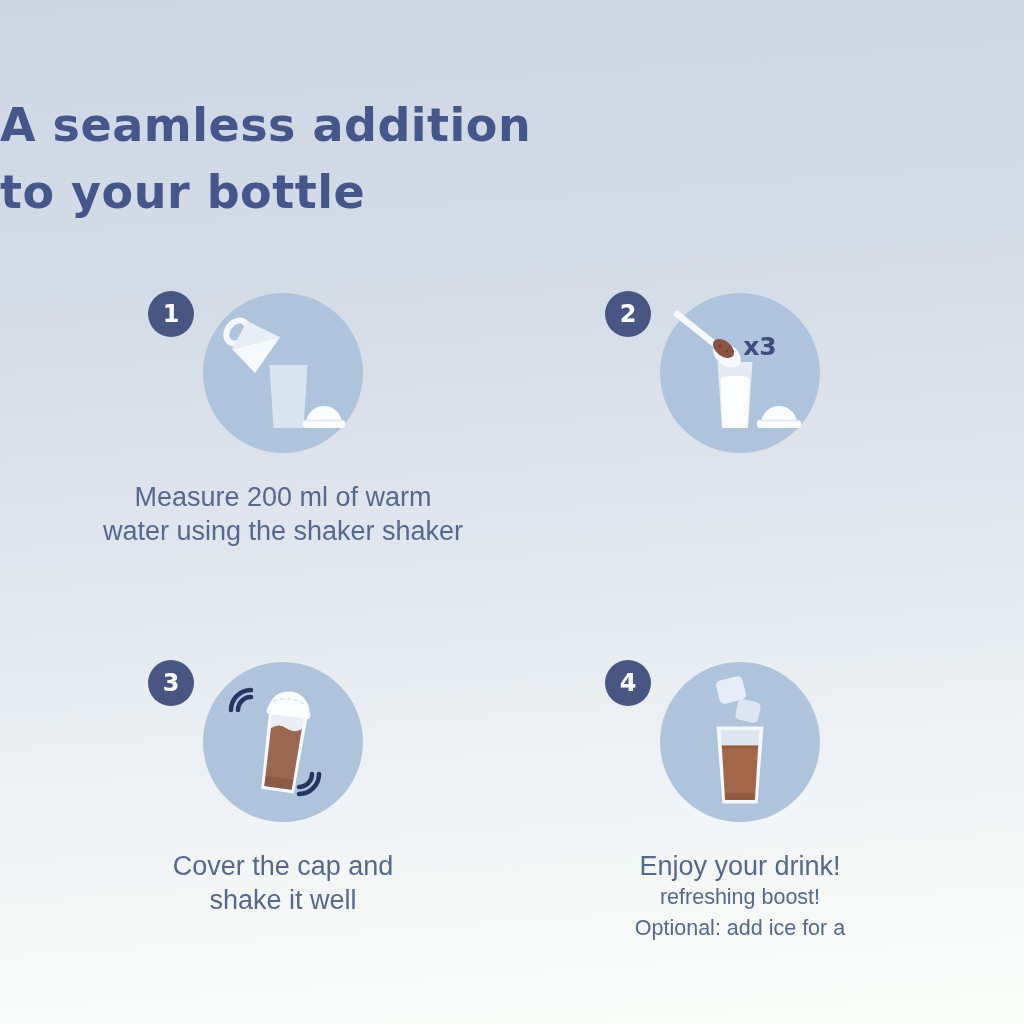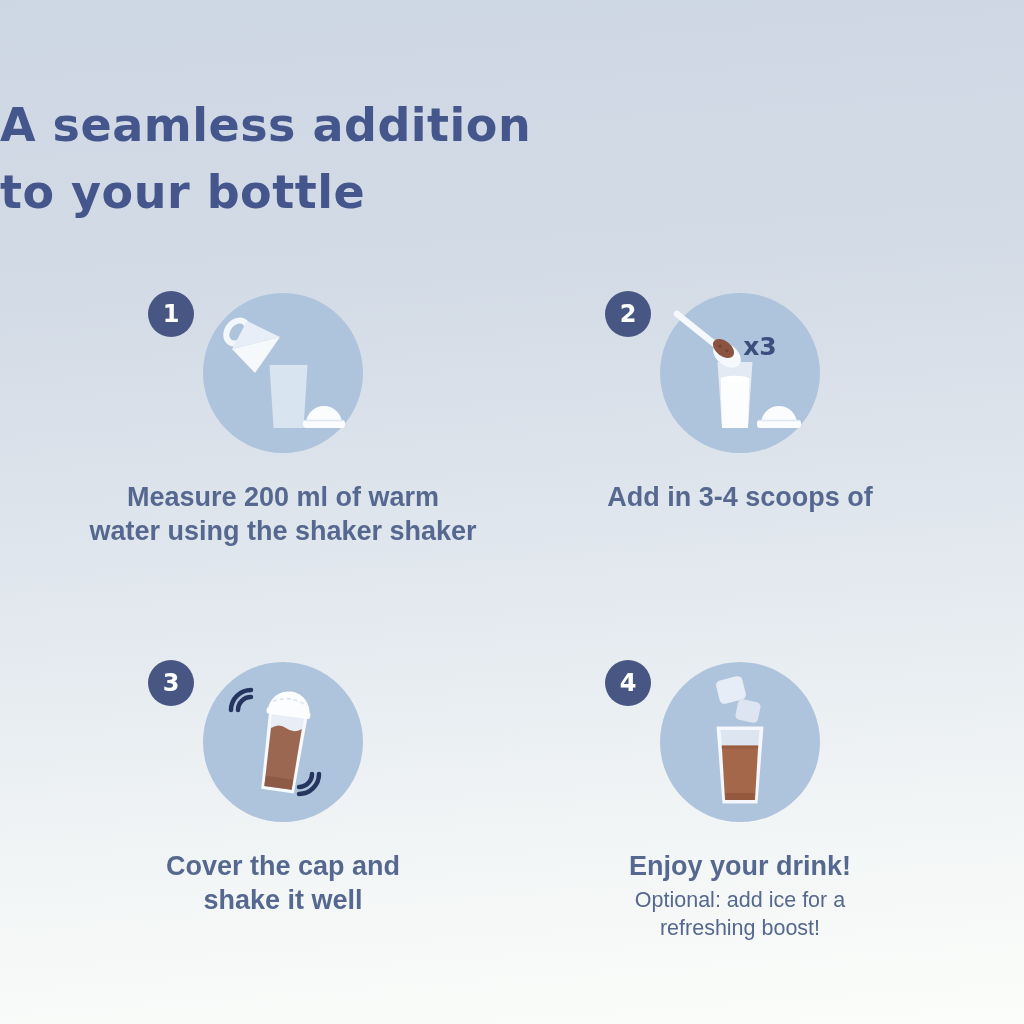--- a/index.html
+++ b/index.html
@@ -18,21 +18,21 @@
   .step-2{left:510px;top:293px;}
   .step-3{left:53px;top:662px;}
   .step-4{left:510px;top:662px;}
   .icon-wrap{position:relative;width:160px;height:160px;margin:0 auto;}
   .badge{
     position:absolute;left:-55px;top:-2px;width:46px;height:46px;border-radius:50%;
     background:#475683;color:#ffffff;display:flex;align-items:center;justify-content:center;
     font-family:"DejaVu Sans",sans-serif;font-weight:700;font-size:24px;
   }
   .caption{margin-top:27px;color:#56688f;}
-  .caption .main{font-size:27px;line-height:34px;font-weight:bold;}
+  .caption .main{font-size:27px;line-height:34px;}
   .caption .note{font-size:21.5px;line-height:28px;margin-top:3px;}
   svg{display:block;}
 </style>
 </head>
 <body>
 
 <div class="poster">
 
   <div class="title">
     <div>A seamless addition</div>
@@ -88,21 +88,20 @@
           <line x1="17" y1="21" x2="57" y2="53" stroke="#f5f8fc" stroke-width="6.5" stroke-linecap="round"></line>
           <ellipse cx="67" cy="62" rx="15.5" ry="10.5" transform="rotate(38 67 62)" fill="#f5f8fc"></ellipse>
           <ellipse cx="63.5" cy="55.5" rx="12" ry="7.5" transform="rotate(38 63.5 55.5)" fill="#8a5440"></ellipse>
           <circle cx="60" cy="53" r="1.6" fill="#74432f"></circle>
           <circle cx="67" cy="58" r="1.4" fill="#74432f"></circle>
         </g>
         <text x="100" y="62" font-size="25" font-weight="bold" fill="#3c4e7e" text-anchor="middle" font-family="DejaVu Sans, sans-serif">x3</text>
       </svg>
     </div>
     <div class="caption">
-      <div class="main">Add in 3-4 scoops of</div>
     </div>
   </section>
 
   <section class="step step-3">
     <div class="icon-wrap">
       <div class="badge">
         <span>3</span>
       </div>
       <svg width="160" height="160" viewBox="0 0 160 160">
         <circle cx="80" cy="80" r="80" fill="#aec3dc"></circle>
@@ -149,18 +148,18 @@
           <path d="M56.5 64.5 H103.5 L97.5 141.5 H62.5 Z" fill="#f4f8fc"></path>
           <path d="M60.5 68 H99.5 L98.3 83.5 H61.8 Z" fill="#dde6f0"></path>
           <path d="M61.8 83.5 H98.2 L95 138 H65 Z" fill="#a5674a"></path>
           <path d="M61.8 83.5 H98.2 L98 86.5 H61.6 Z" fill="#90573d" opacity="0.55"></path>
           <path d="M65.4 131 H94.6 L94.3 138 H65.7 Z" fill="#8c553c" opacity="0.7"></path>
         </g>
       </svg>
     </div>
     <div class="caption">
       <div class="main">Enjoy your drink!</div>
+      <div class="note" style="margin-top:0">refreshing boost!</div>
       <div class="note">Optional: add ice for a</div>
-      <div class="note" style="margin-top:0">refreshing boost!</div>
     </div>
   </section>
 
 </div>
 
 </body></html>

